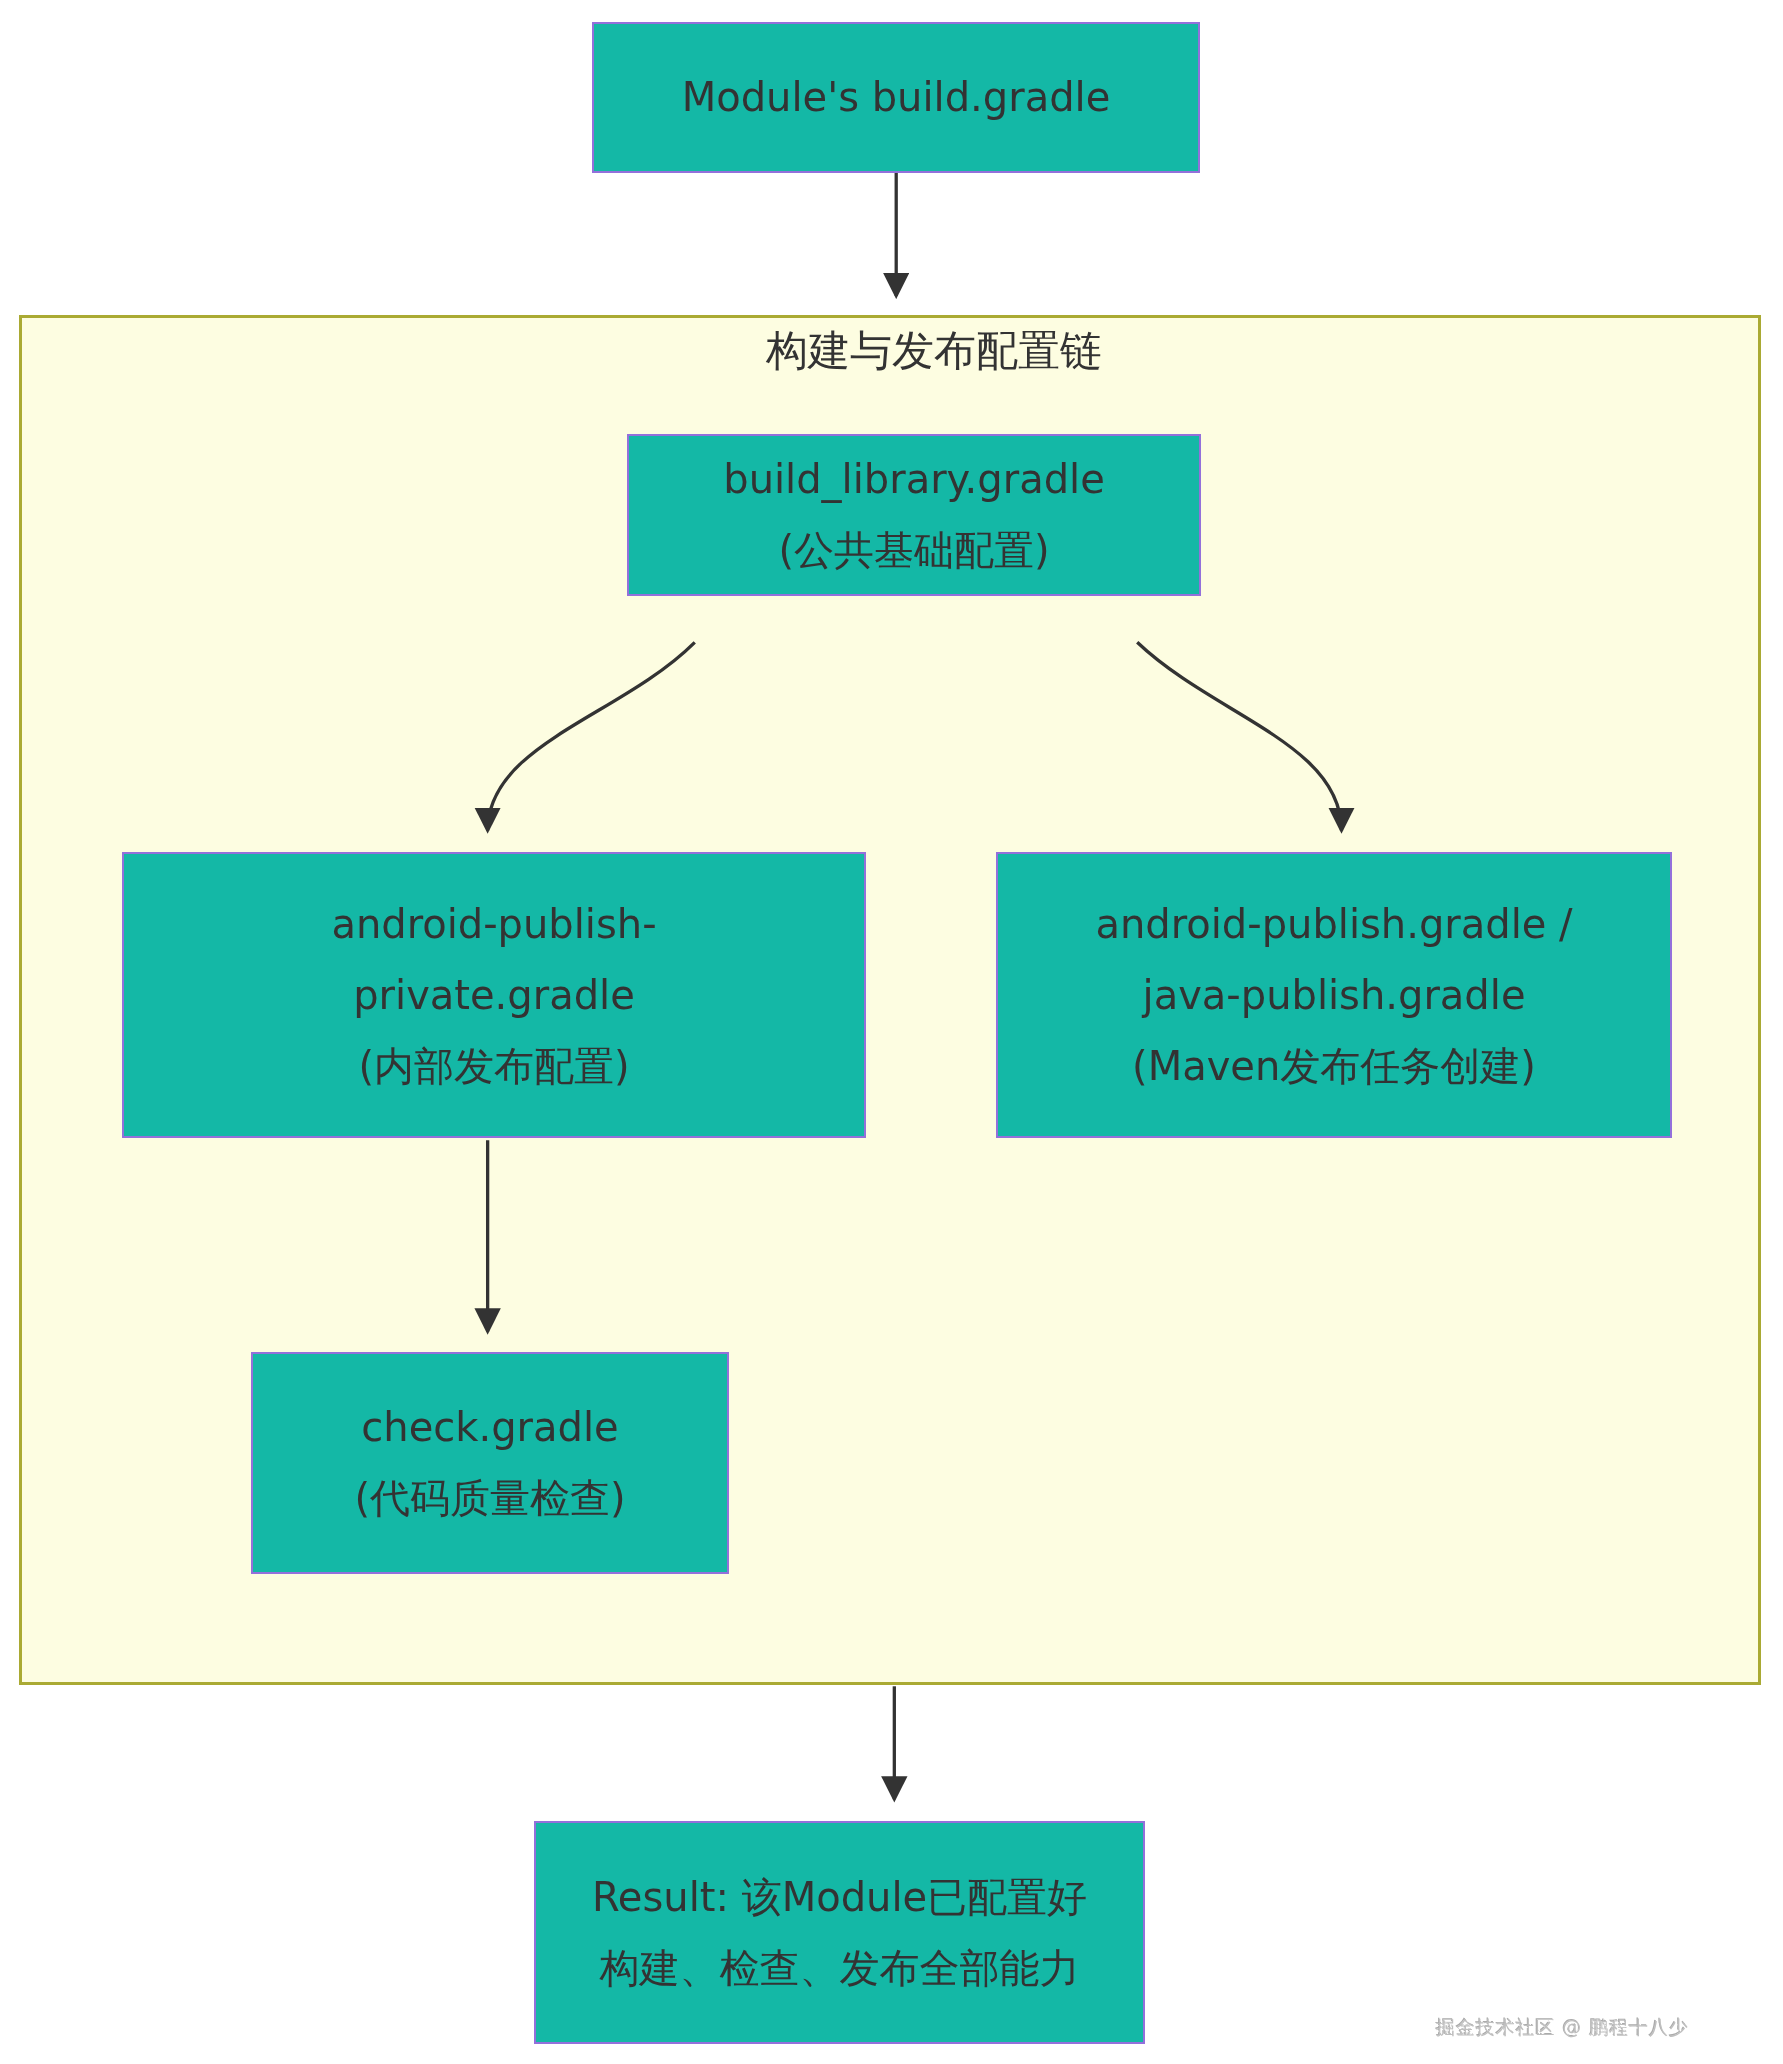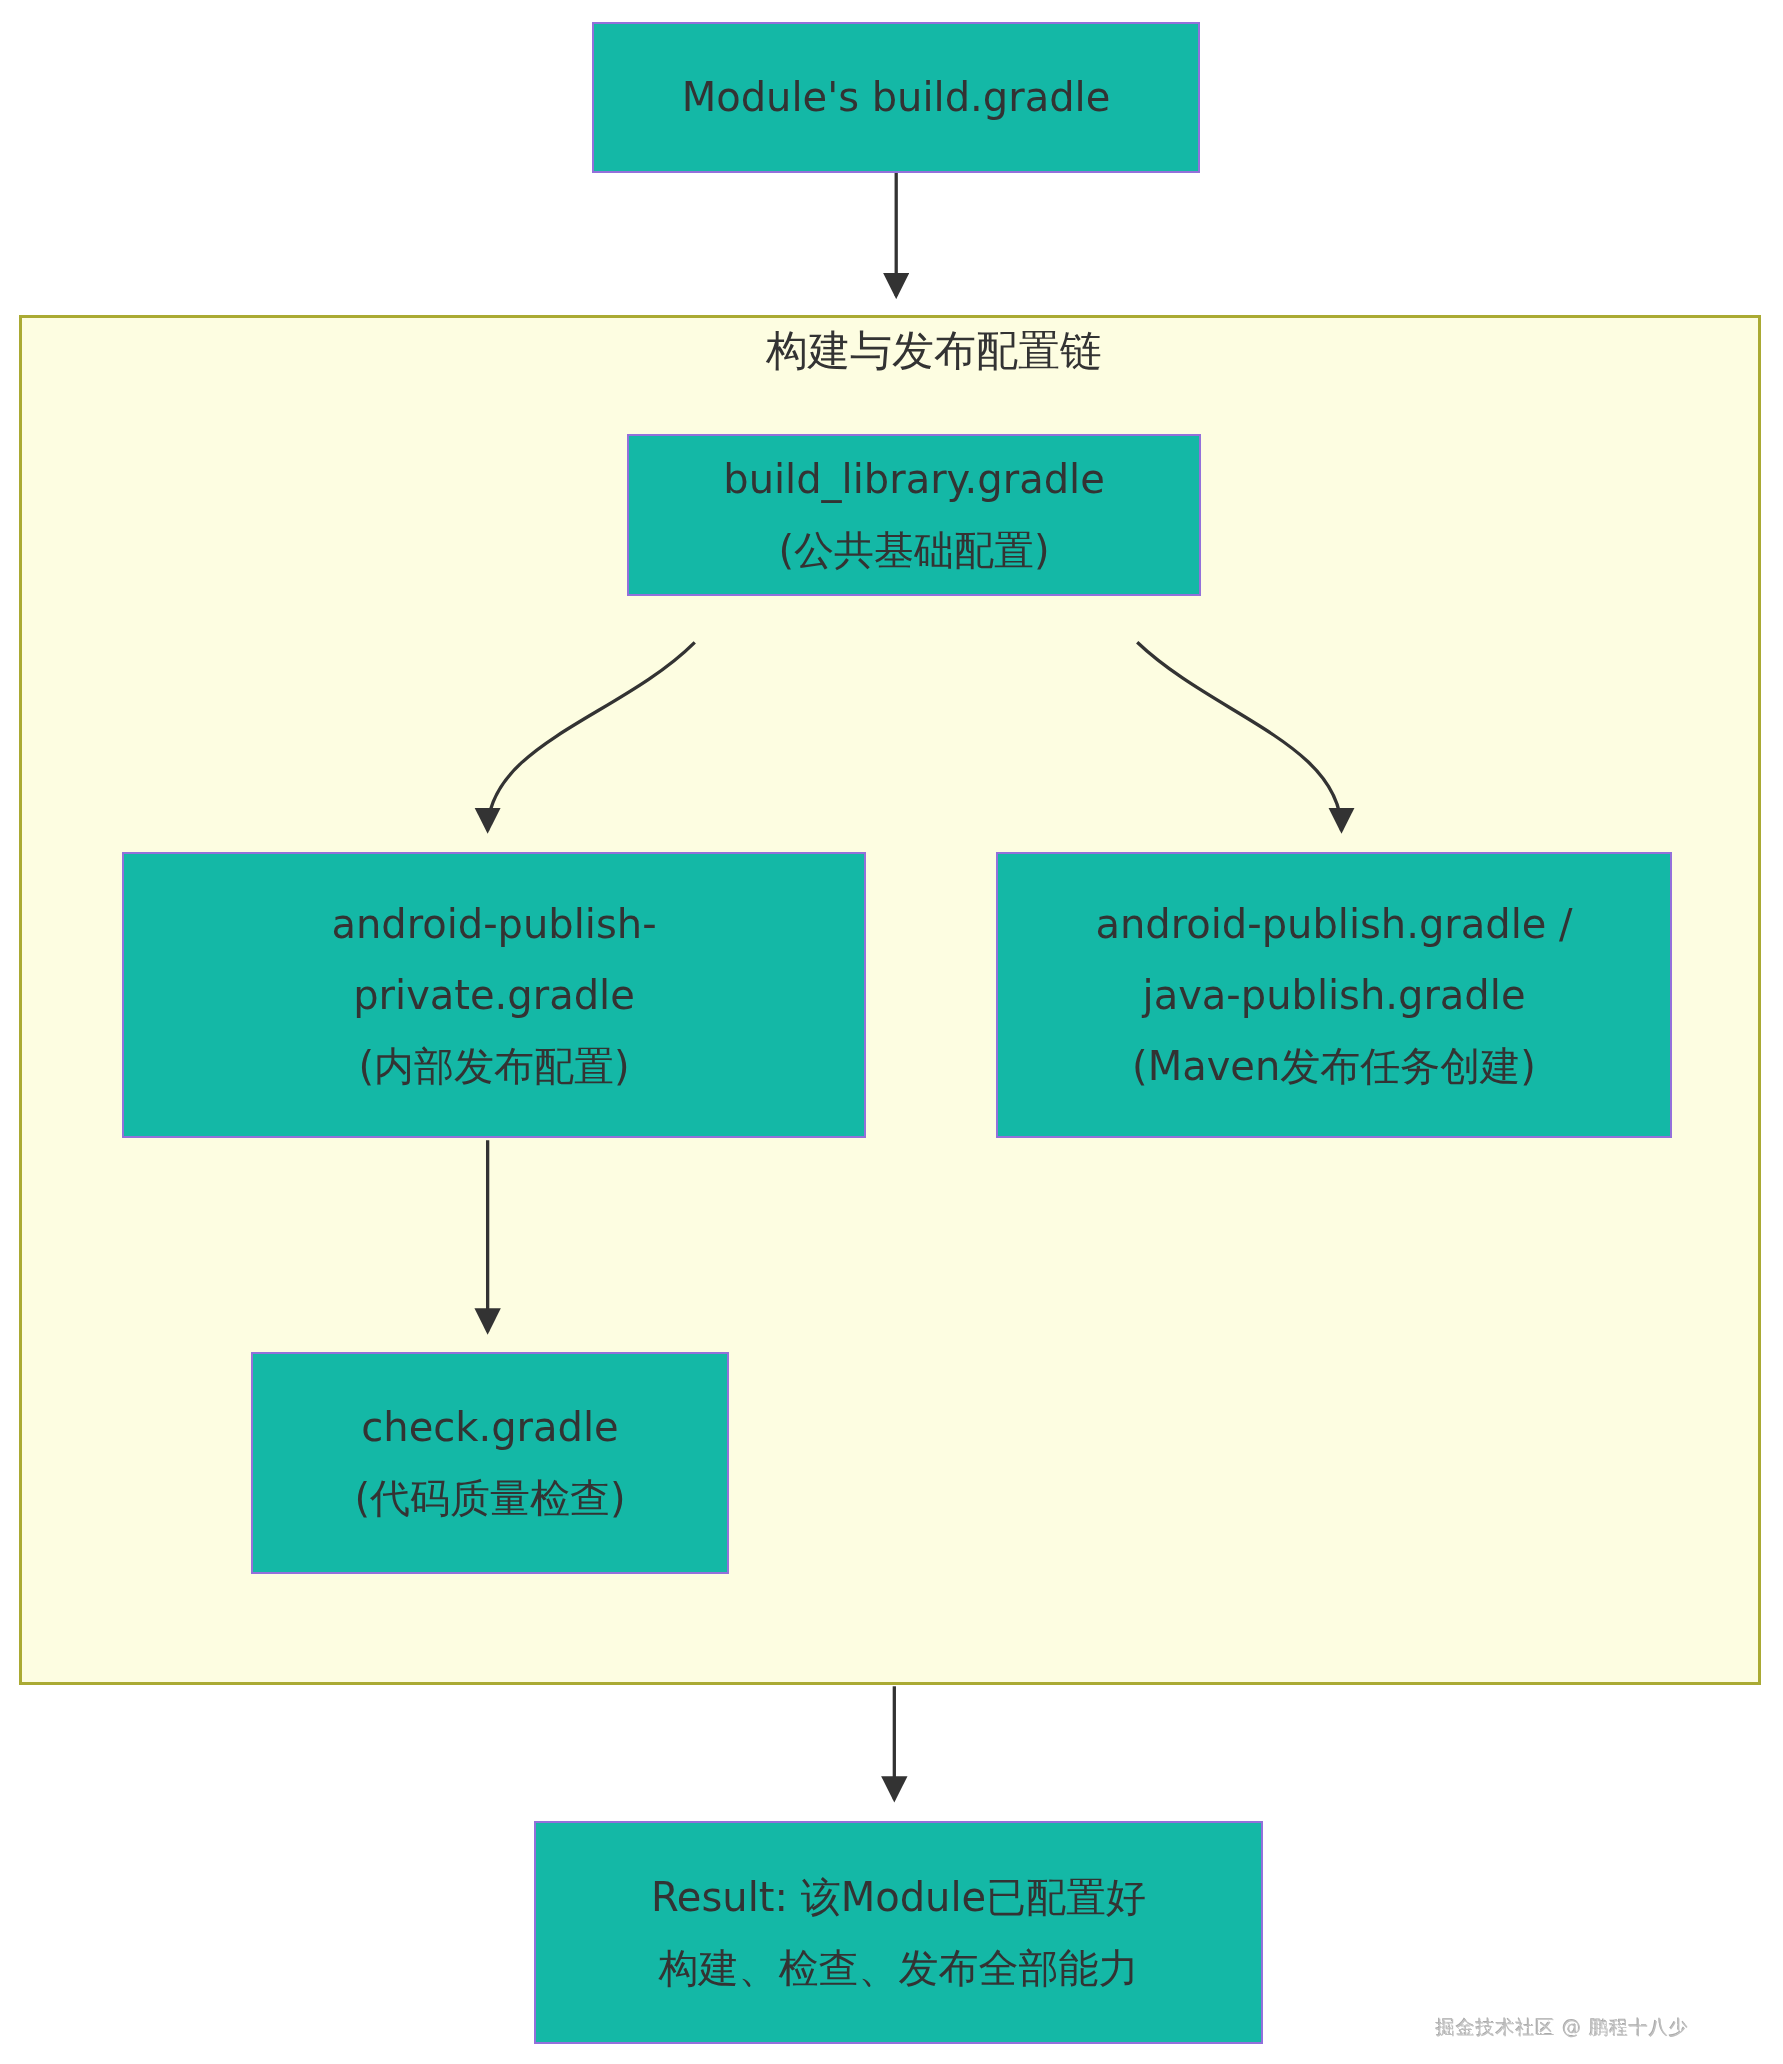--- a/index.html
+++ b/index.html
@@ -51,21 +51,21 @@
     color: #333333;
     z-index: 2;
   }
   .node span { display: block; white-space: nowrap; }
 
   #node-module-build   { left: 592px;  top: 21.7px;   width: 608px; height: 151px; }
   #node-build-library  { left: 627px;  top: 434px;  width: 574px; height: 162px; }
   #node-publish-private{ left: 122px;  top: 852px;  width: 744px; height: 286px; }
   #node-publish-maven  { left: 996px; top: 852px;  width: 676px; height: 286px; text-align: right; }
   #node-check          { left: 251px;  top: 1352px; width: 478px; height: 222px; }
-  #node-result         { left: 534px;  top: 1821px; width: 729px; height: 223px; }
+  #node-result         { left: 534px;  top: 1821px; width: 611px; height: 223px; }
 
   svg.edges {
     position: absolute;
     left: 0; top: 0;
     width: 1783px;
     height: 2065px;
     z-index: 1;
     pointer-events: none;
   }
   .watermark {

